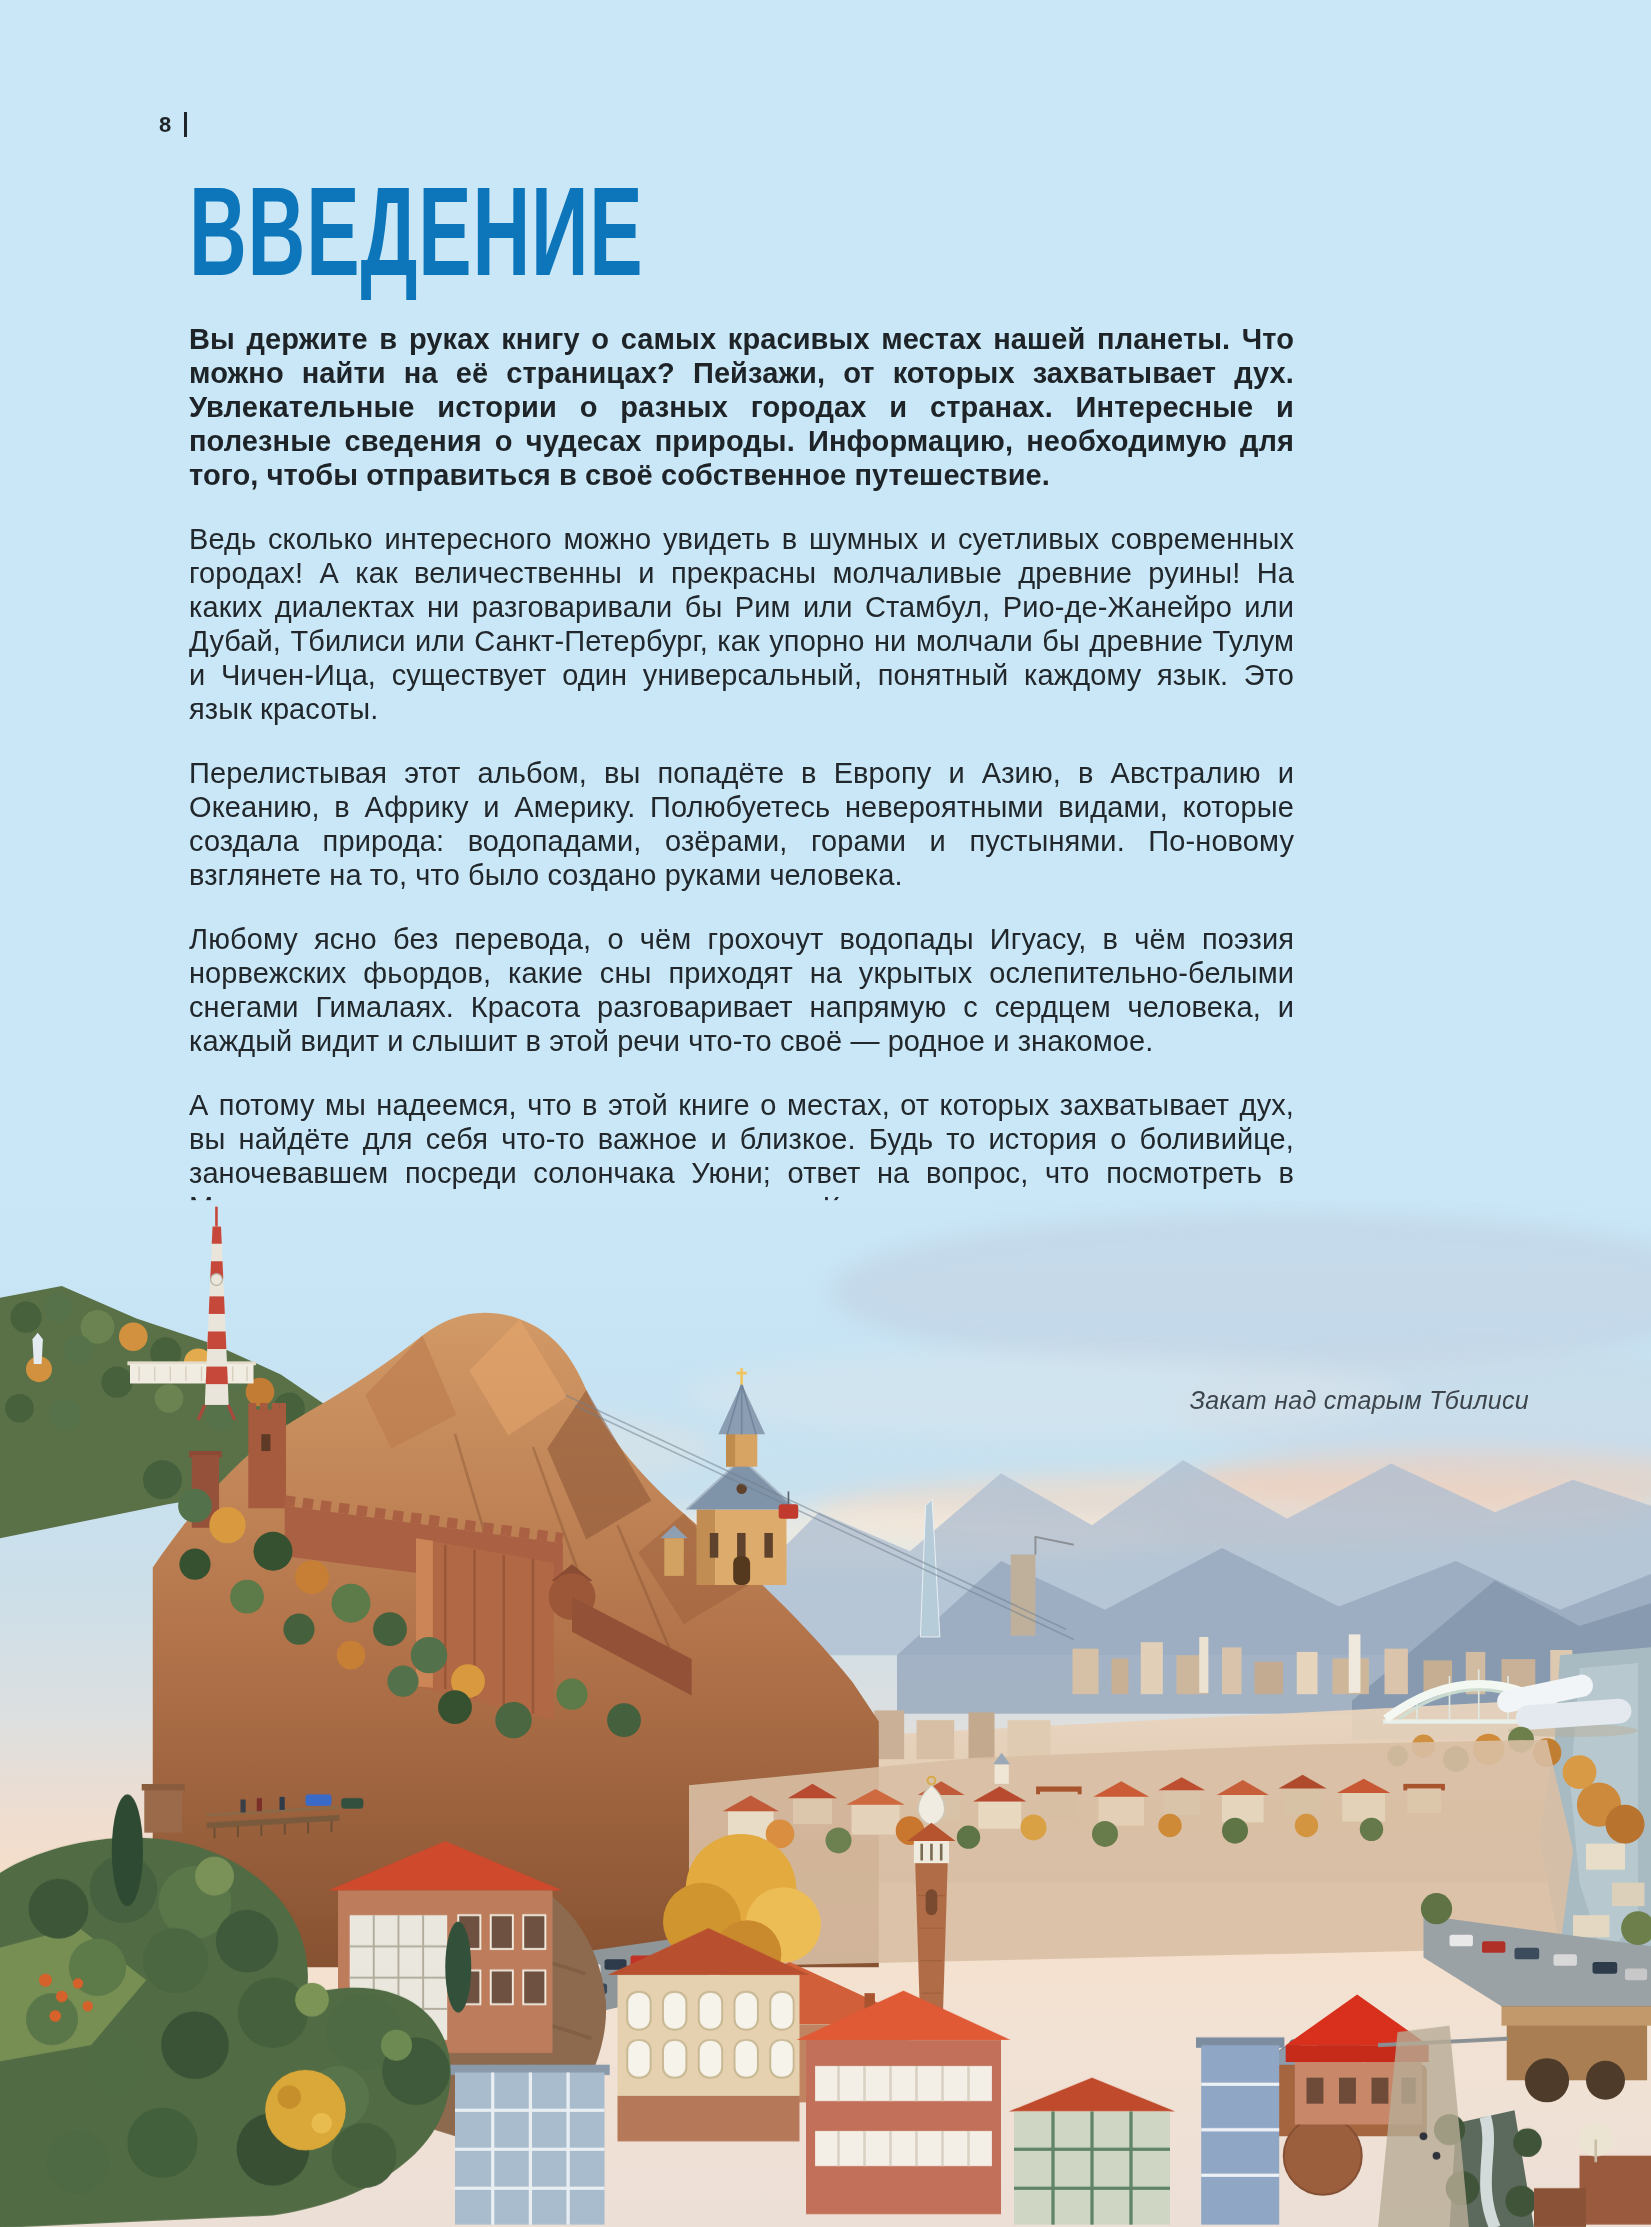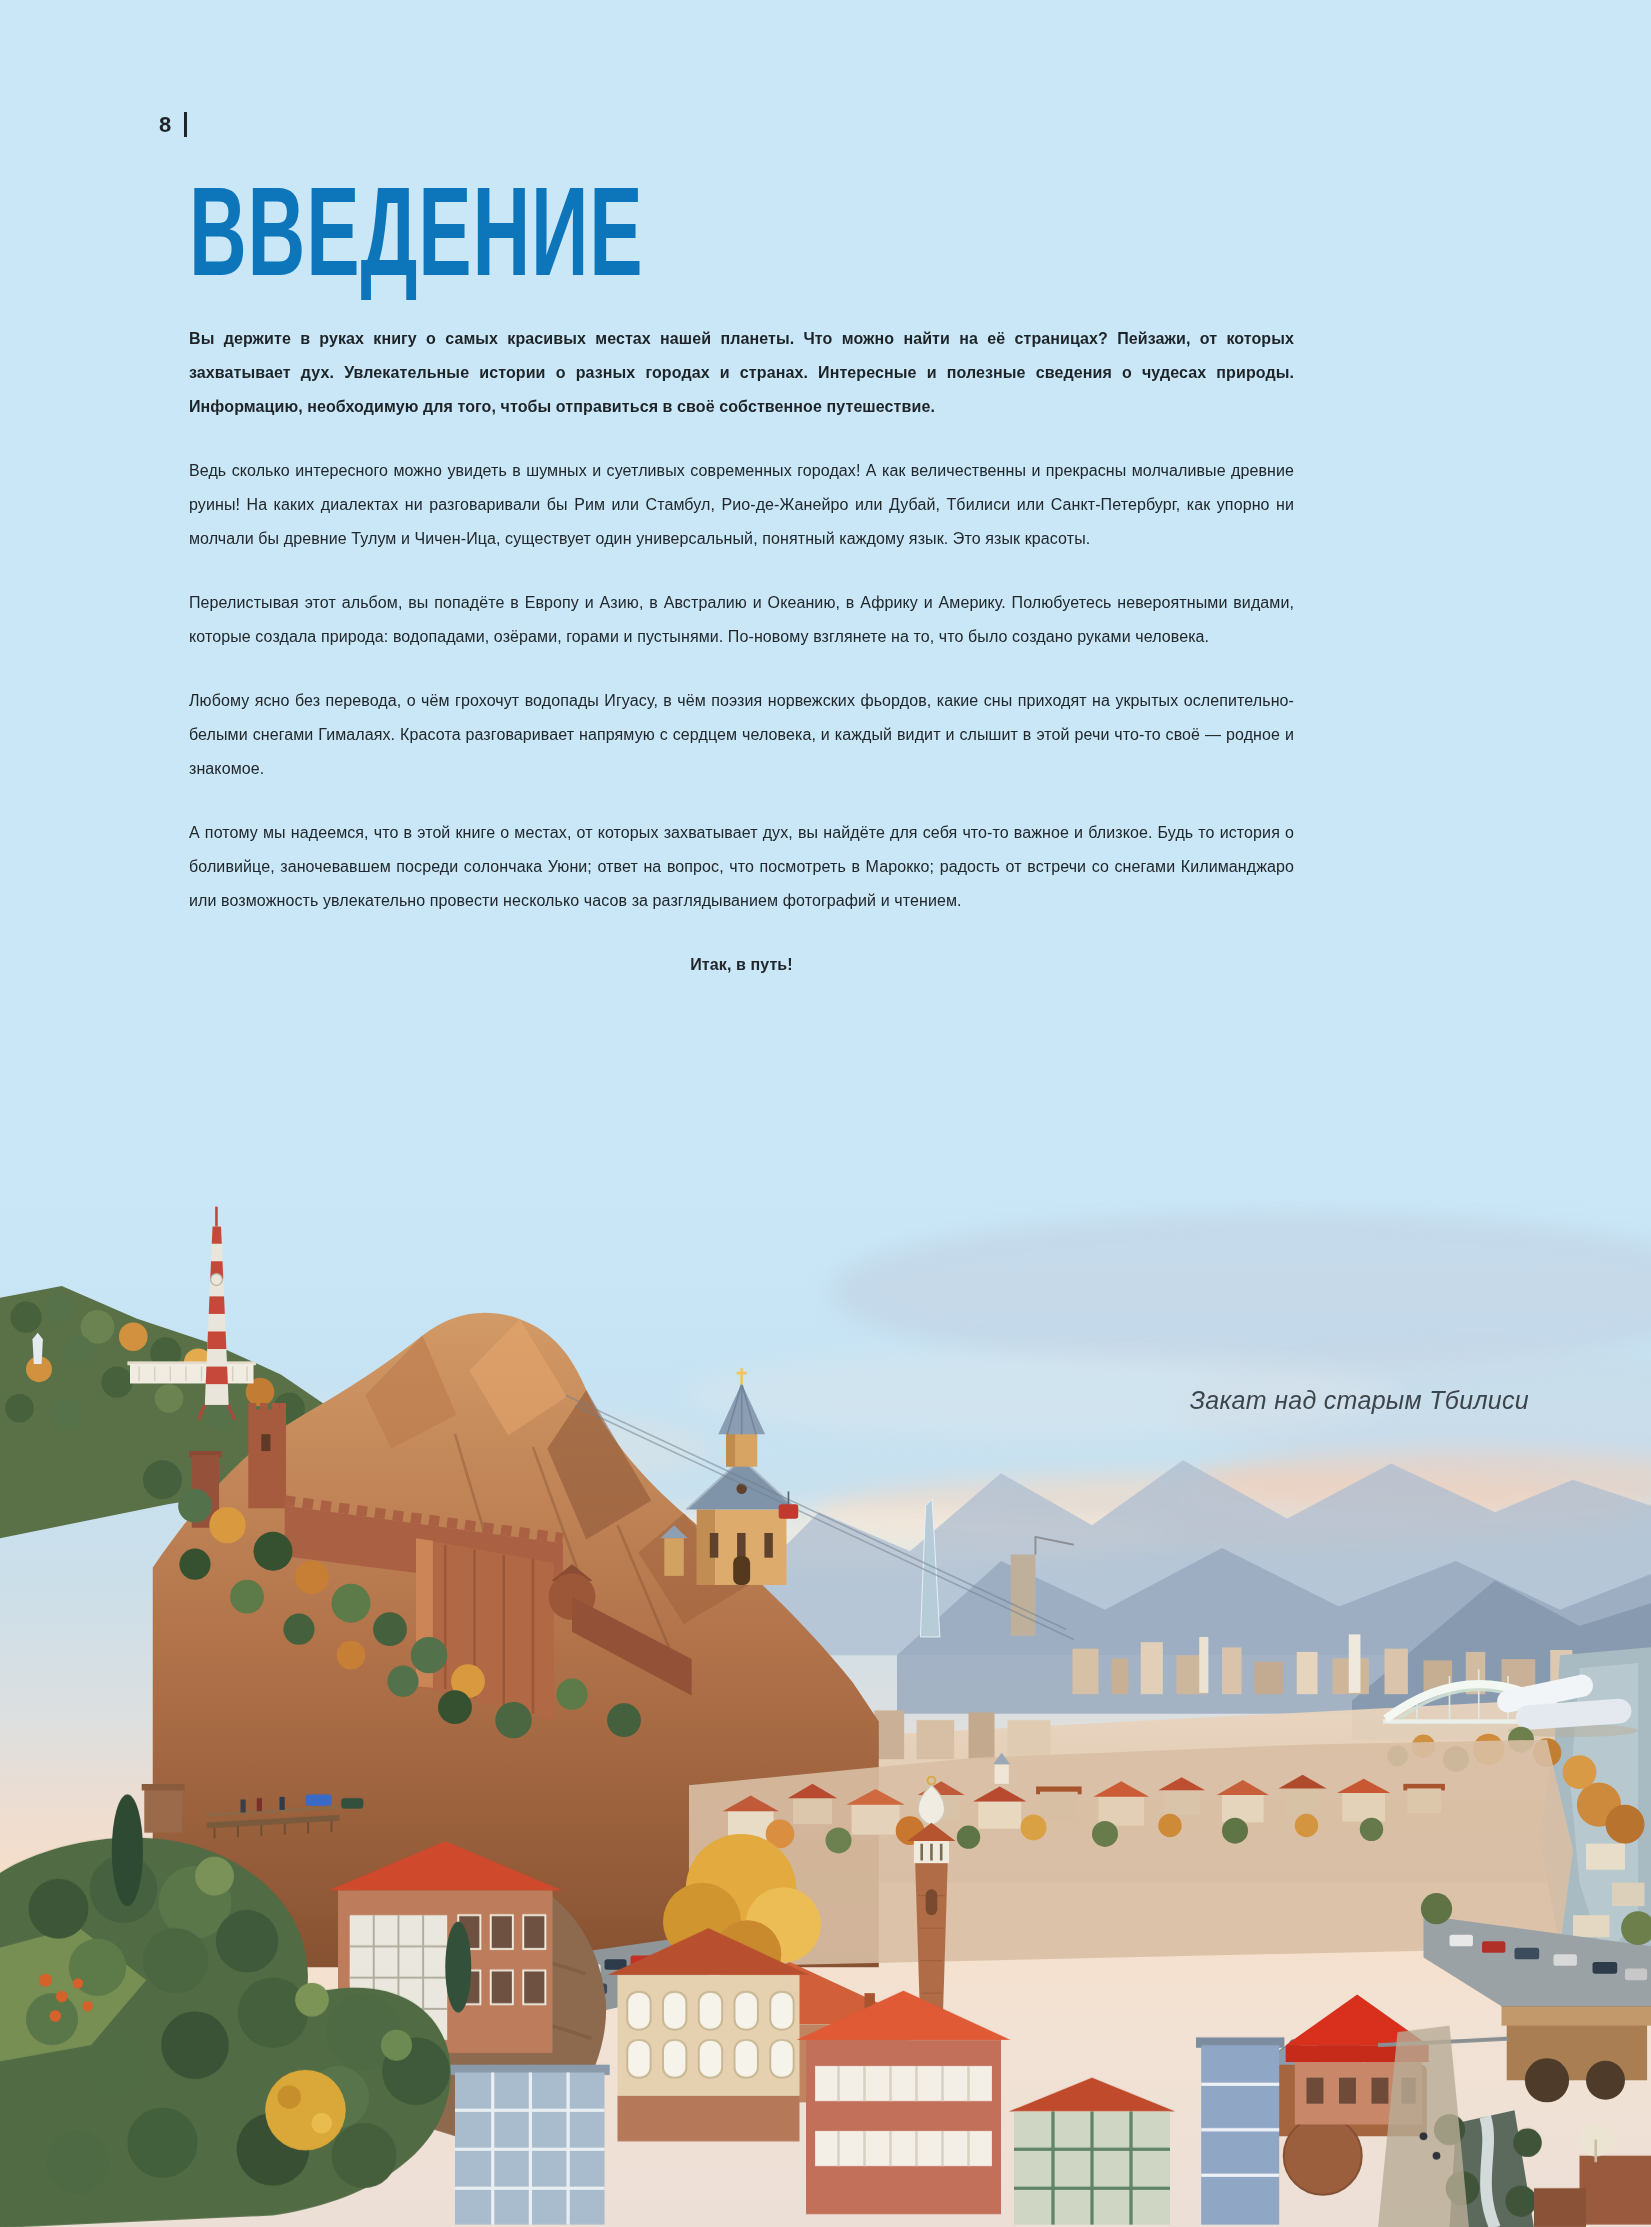--- a/index.html
+++ b/index.html
@@ -20,21 +20,21 @@
   .content {
     position:absolute; top:0; left:0;
     width:1405px; padding:168px 111px 0 189px;
   }
   h1.title {
     font-size:127px; line-height:127px; font-weight:700;
     color:#0d76bb; letter-spacing:1.3px; white-space:nowrap;
     transform:scale(0.63,1); transform-origin:0 50%;
   }
   .intro p {
-    font-size:16px; line-height:34px;
+    font-size:29px; line-height:34px;
     text-align:justify; letter-spacing:0.1px;
     margin-top:30px; color:#21272b;
   }
   .intro p.lead { font-weight:700; margin-top:27px; color:#1d2327; }
   .intro p.closing { font-weight:700; text-align:center; }
   figure.photo {
     position:absolute; left:0; top:1200px;
     width:1651px; height:1028px; overflow:hidden;
   }
   figure.photo svg { display:block; width:1651px; height:1028px; }

